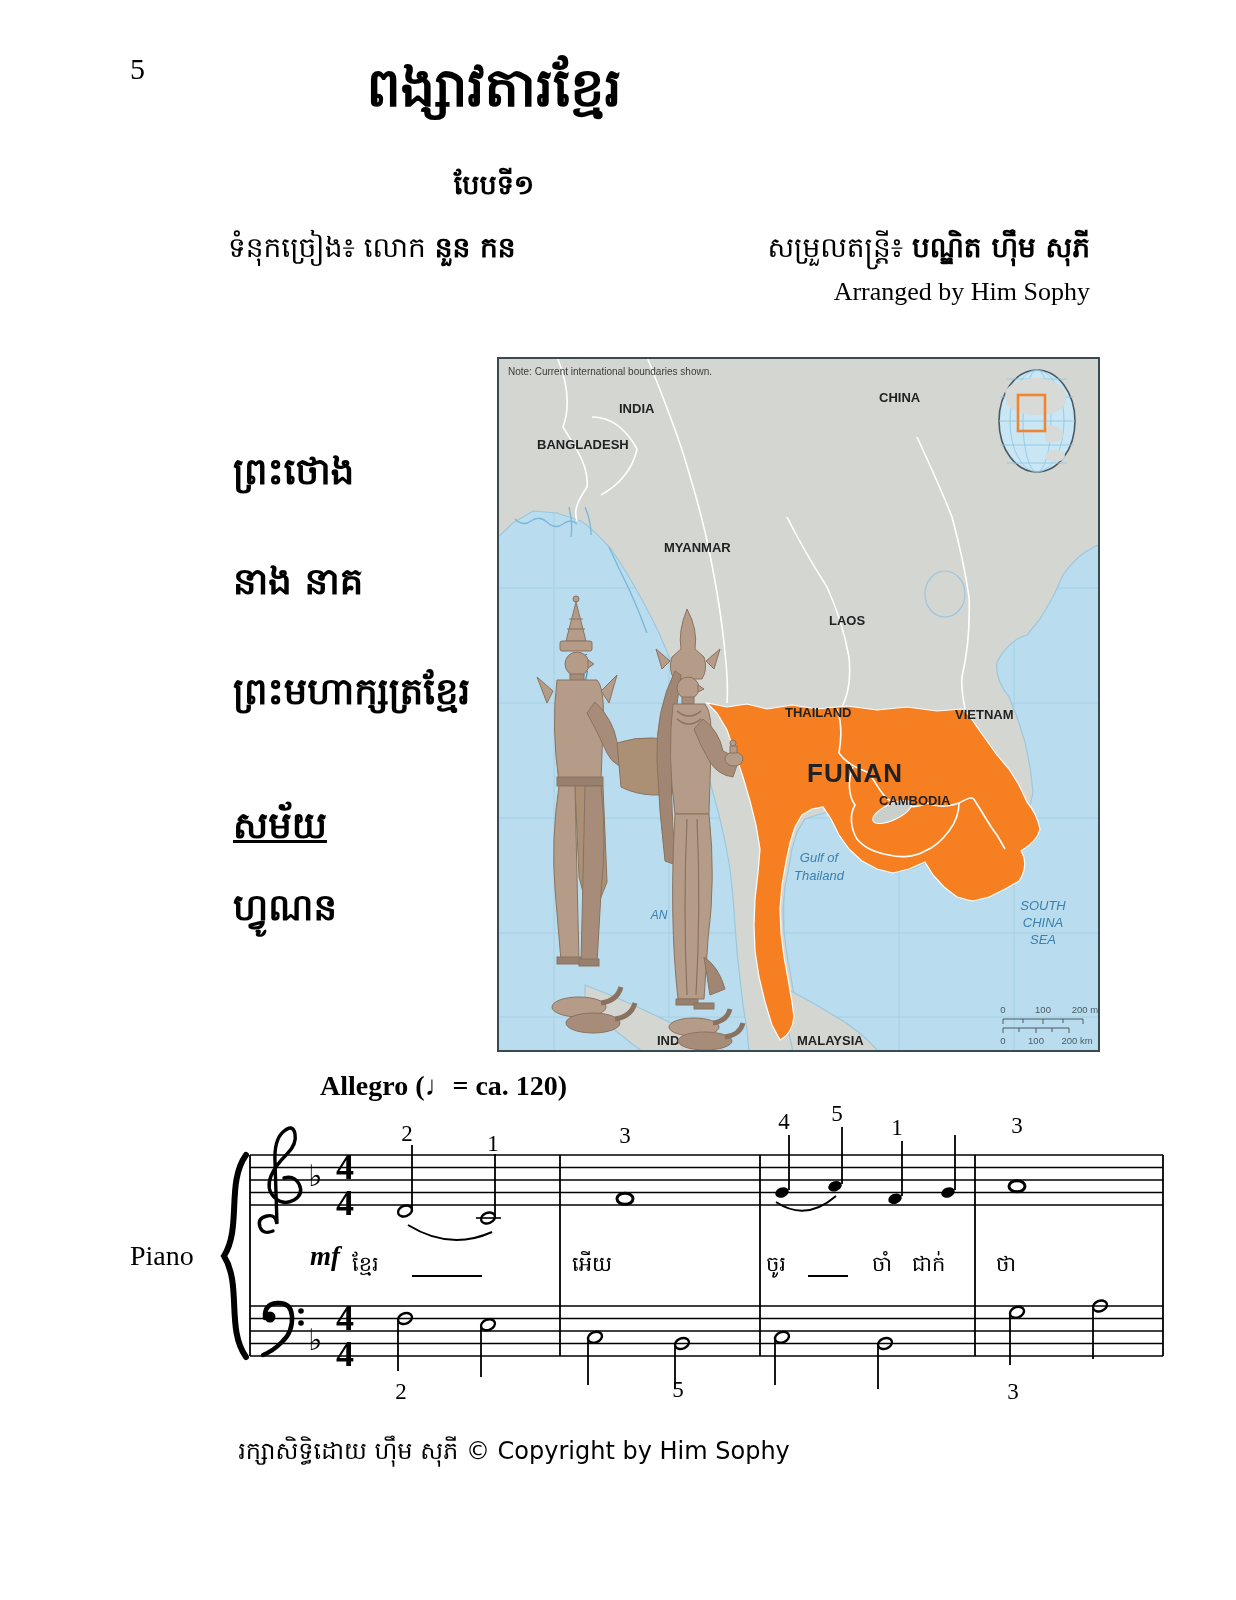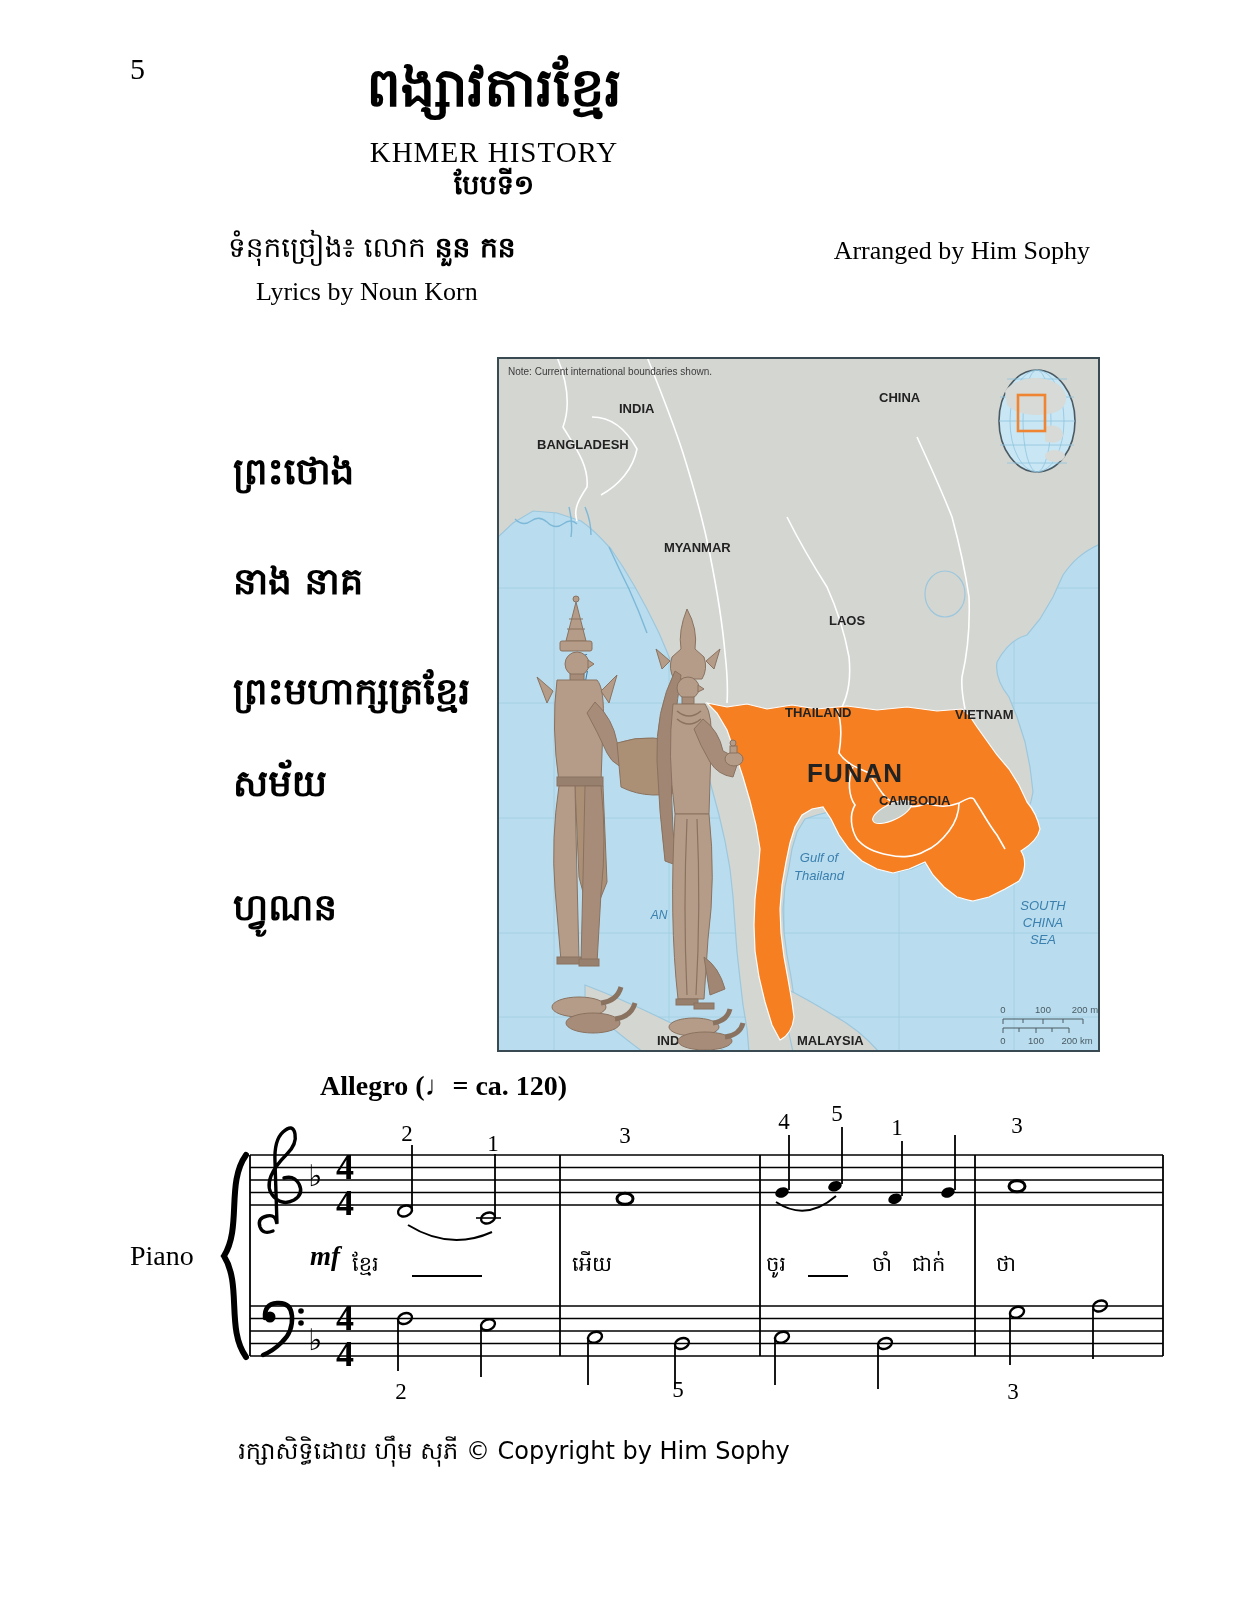--- a/index.html
+++ b/index.html
@@ -21,36 +21,35 @@
   #footer{top:1436px;font-size:24px;margin-left:20px;}
   svg text{user-select:none;}
 </style>
 </head>
 <body>
 
 <div id="page">
 
   <div id="page-num" class="abs">5</div>
   <div id="title-kh" class="abs center khmer">ពង្សាវតារខ្មែរ</div>
-  <div id="title-en" class="abs center">KHMER HISTORY</div>
   <div id="title-ver" class="abs center khmer">បែបទី១</div>
 
   <div id="credit-left" class="abs">
     <div class="credit-kh khmer"><span>ទំនុកច្រៀង៖ លោក </span><b>នួន កន</b></div>
-    <div class="credit-en" style="padding-left:28px;">Lyrics by Noun Korn</div>
   </div>
 
   <div id="credit-right" class="abs">
+    <div class="credit-kh khmer"><span>សម្រួលតន្ត្រី៖ </span><b>បណ្ឌិត ហ៊ឹម សុភី</b></div>
     <div class="credit-en">Arranged by Him Sophy</div>
   </div>
 
   <div class="abs side-label khmer" style="top:448px;">ព្រះថោង</div>
   <div class="abs side-label khmer" style="top:558px;">នាង នាគ</div>
   <div class="abs side-label khmer" style="top:668px;">ព្រះមហាក្សត្រខ្មែរ</div>
-  <div class="abs side-label khmer" style="top:760px;">សម័យ</div>
+  <div class="abs side-label khmer" style="top:802px;text-decoration:underline;">សម័យ</div>
   <div class="abs side-label khmer" style="top:884px;">ហ្វូណន</div>
 
   <svg class="abs" style="left:497px;top:357px;" width="603" height="695" viewBox="0 0 603 695">
 
     <rect x="0" y="0" width="603" height="695" fill="#b9ddee"></rect>
 
     <g stroke="#a4cfe4" stroke-width="1">
       <line x1="0" y1="116" x2="603" y2="116"></line>
         <line x1="0" y1="231" x2="603" y2="231"></line>
       <line x1="0" y1="346" x2="603" y2="346"></line>

